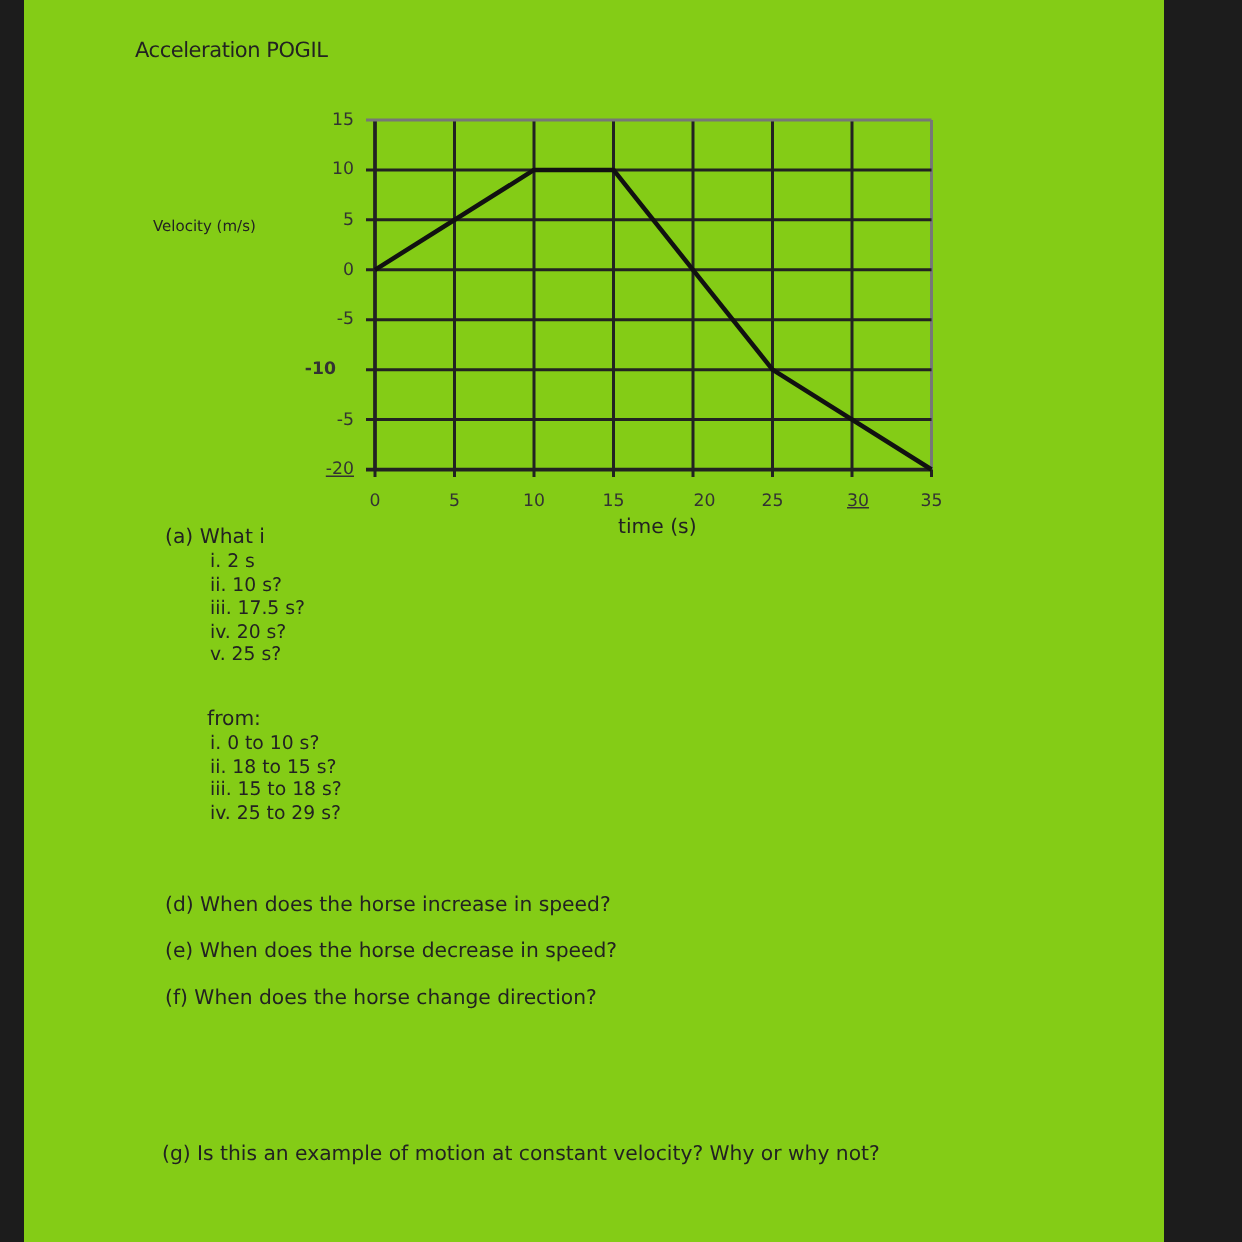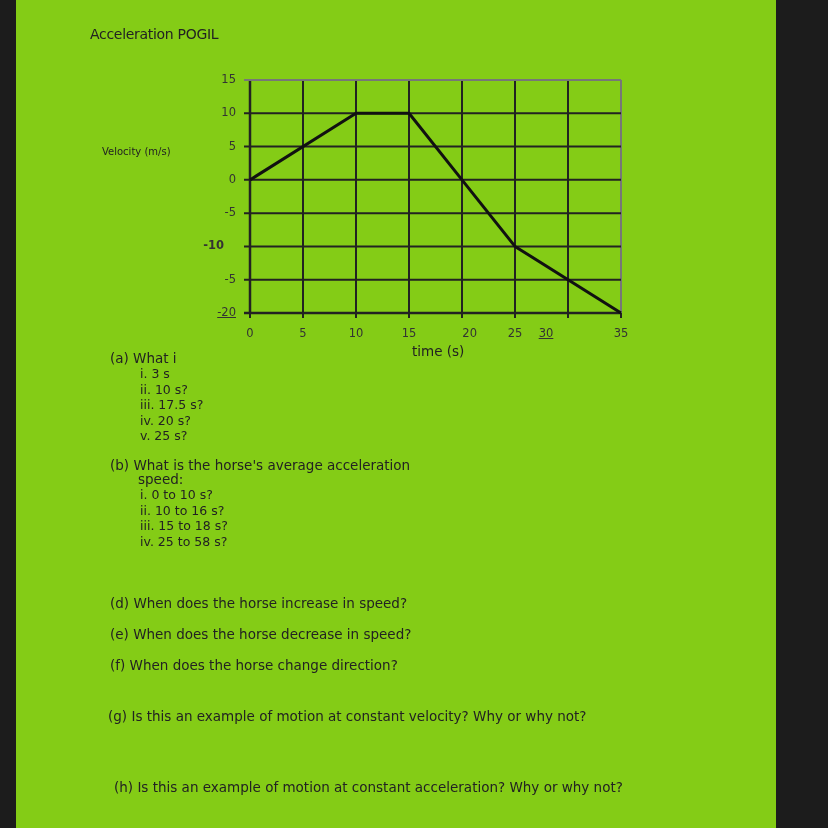--- a/index.html
+++ b/index.html
@@ -66,43 +66,41 @@
       <div class="abs tick ytick" style="left: 190px; top: 271.714px;">-5</div>
       <div class="abs tick ytick" style="left: 190px; top: 305px; text-decoration: underline;">-20</div>
     </div>
   <div id="xticks">
       <div class="abs tick xtick" style="left: 219px; top: 326px;">0</div>
       <div class="abs tick xtick" style="left: 272px; top: 326px;">5</div>
       <div class="abs tick xtick" style="left: 325px; top: 326px;">10</div>
       <div class="abs tick xtick" style="left: 378px; top: 326px;">15</div>
       <div class="abs tick xtick" style="left: 431px; top: 326px; text-align: right;">20</div>
       <div class="abs tick xtick" style="left: 484px; top: 326px;">25</div>
-      <div class="abs tick xtick" style="left: 515px; top: 326px; text-decoration: underline;">30</div>
+      <div class="abs tick xtick" style="left: 541px; top: 326px; text-decoration: underline;">30</div>
       <div class="abs tick xtick" style="left: 590px; top: 326px;">35</div>
     </div>
 
   <div class="abs xlabel">time (s)</div>
 
   <div class="abs q" style="left:94px; top:350px;">(a) What i</div>
   <div class="abs sub" style="left:124px; top:366px;">
-    <div>i.  3 s</div>
+    <div>i.  2 s</div>
     <div>ii.  10 s?</div>
     <div>iii.  17.5 s?</div>
     <div>iv. 20 s?</div>
     <div>v.  25 s?</div>
   </div>
 
-  <div class="abs q" style="left:94px; top:457px;">(b) What is the horse's average acceleration</div>
-  <div class="abs q" style="left:122px; top:471px;">speed:</div>
+  <div class="abs q" style="left:122px; top:471px;">from:</div>
   <div class="abs sub" style="left:124px; top:487px;">
     <div>i.  0 to 10 s?</div>
-    <div>ii.  10 to 16 s?</div>
+    <div>ii.  18 to 15 s?</div>
     <div>iii.  15 to 18 s?</div>
-    <div>iv. 25 to 58 s?</div>
+    <div>iv. 25 to 29 s?</div>
   </div>
 
   <div class="abs q" style="left:94px; top:595px;">(d) When does the horse increase in speed?</div>
   <div class="abs q" style="left:94px; top:626px;">(e) When does the horse decrease in speed?</div>
   <div class="abs q" style="left:94px; top:657px;">(f) When does the horse change direction?</div>
-  <div class="abs q" style="left:92px; top:708px;">(g) Is this an example of motion at constant velocity? Why or why not?</div>
-  <div class="abs q" style="left:98px; top:779px;">(h) Is this an example of motion at constant acceleration? Why or why not?</div>
+  <div class="abs q" style="left:92px; top:761px;">(g) Is this an example of motion at constant velocity? Why or why not?</div>
 
 </div>
 
 </body></html>

